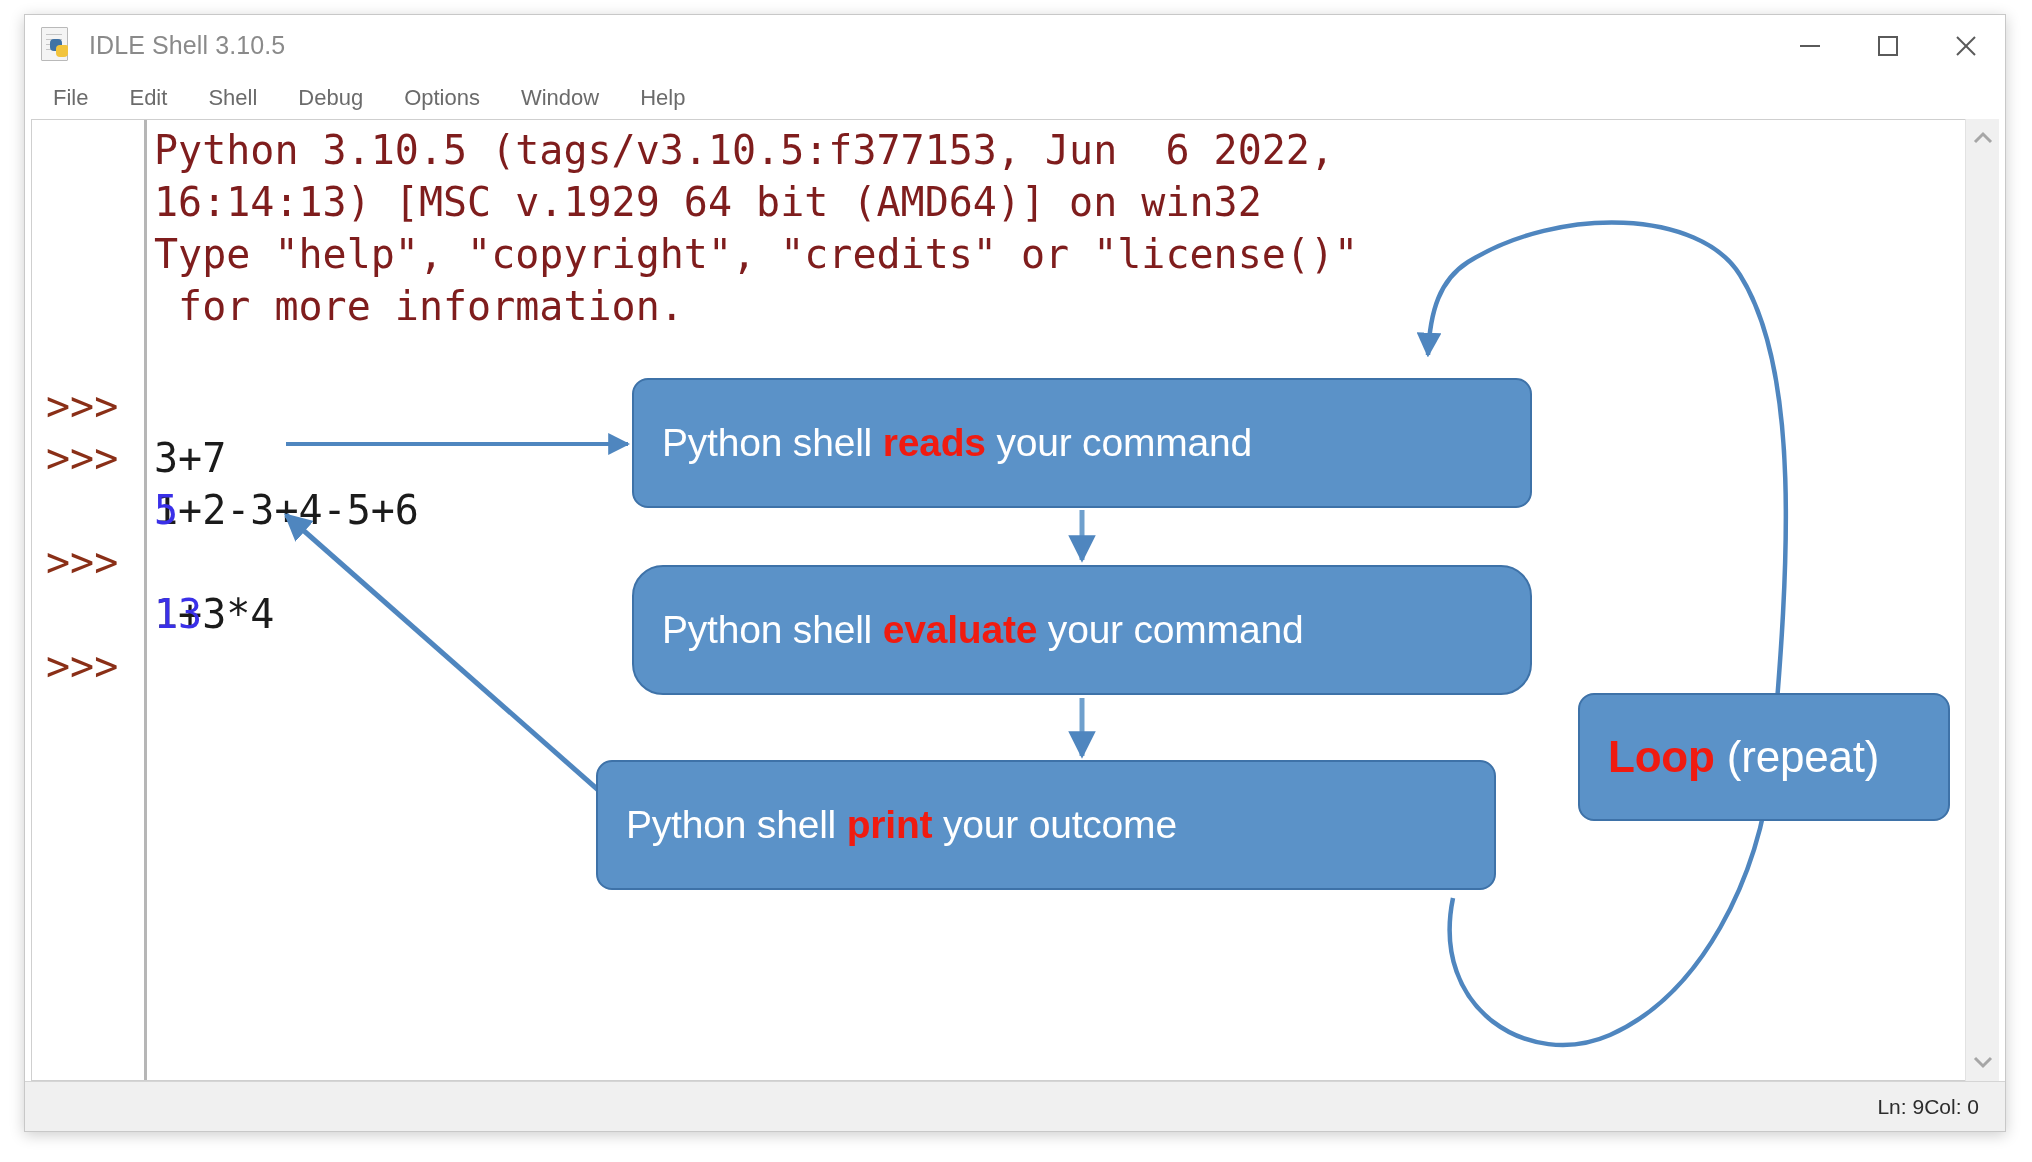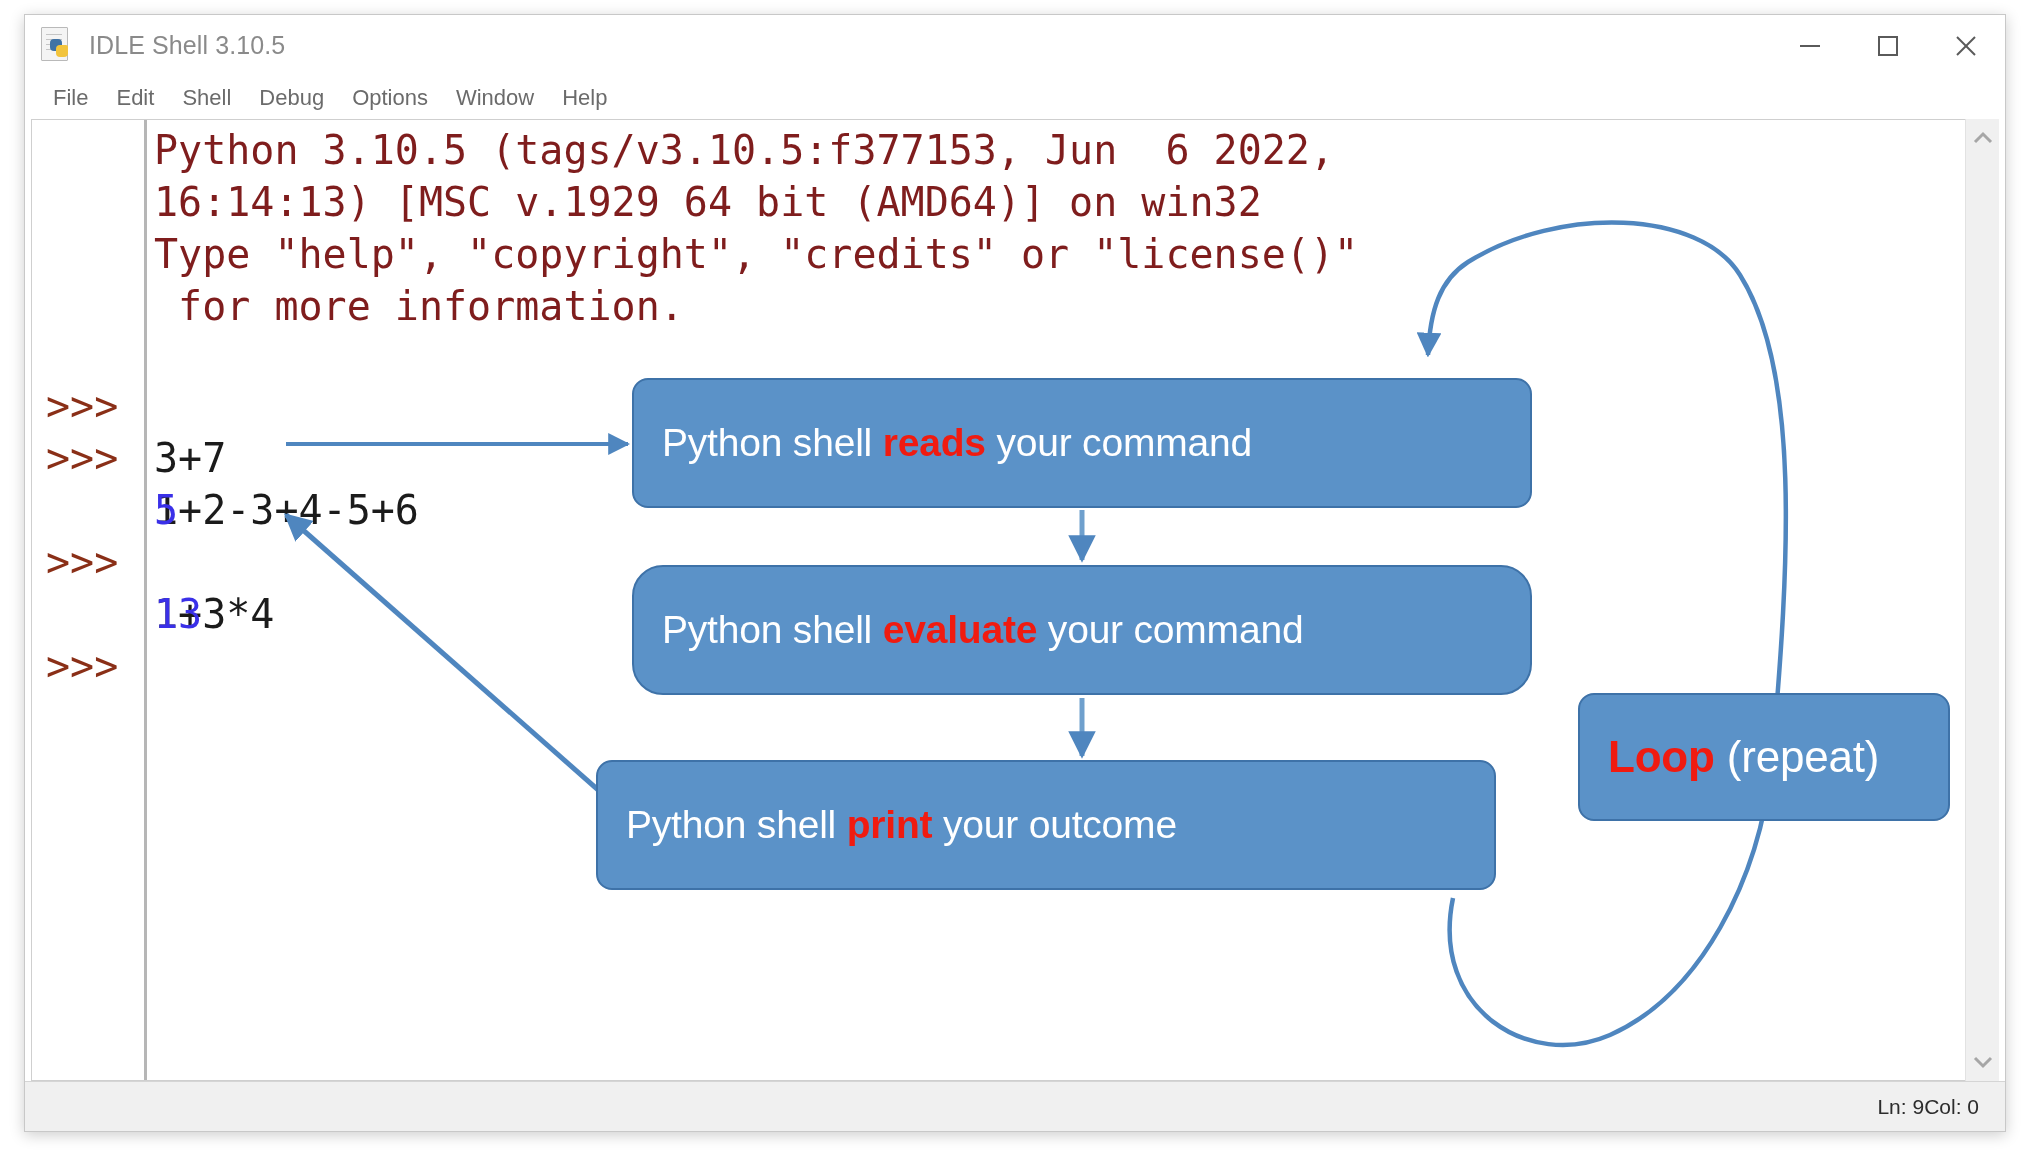--- a/index.html
+++ b/index.html
@@ -111,20 +111,21 @@
   .menubar {
     position: absolute;
     left: 0; top: 62px;
     width: 100%;
     height: 42px;
     display: flex;
     align-items: center;
     padding-left: 14px;
     box-sizing: border-box;
     background: #ffffff;
+    gap: 13px;
   }
   .menuitem {
     font-size: 22px;
     color: #6b6b6b;
     padding: 2px 14px;
     white-space: nowrap;
   }
 
   
   .textarea-wrap {

